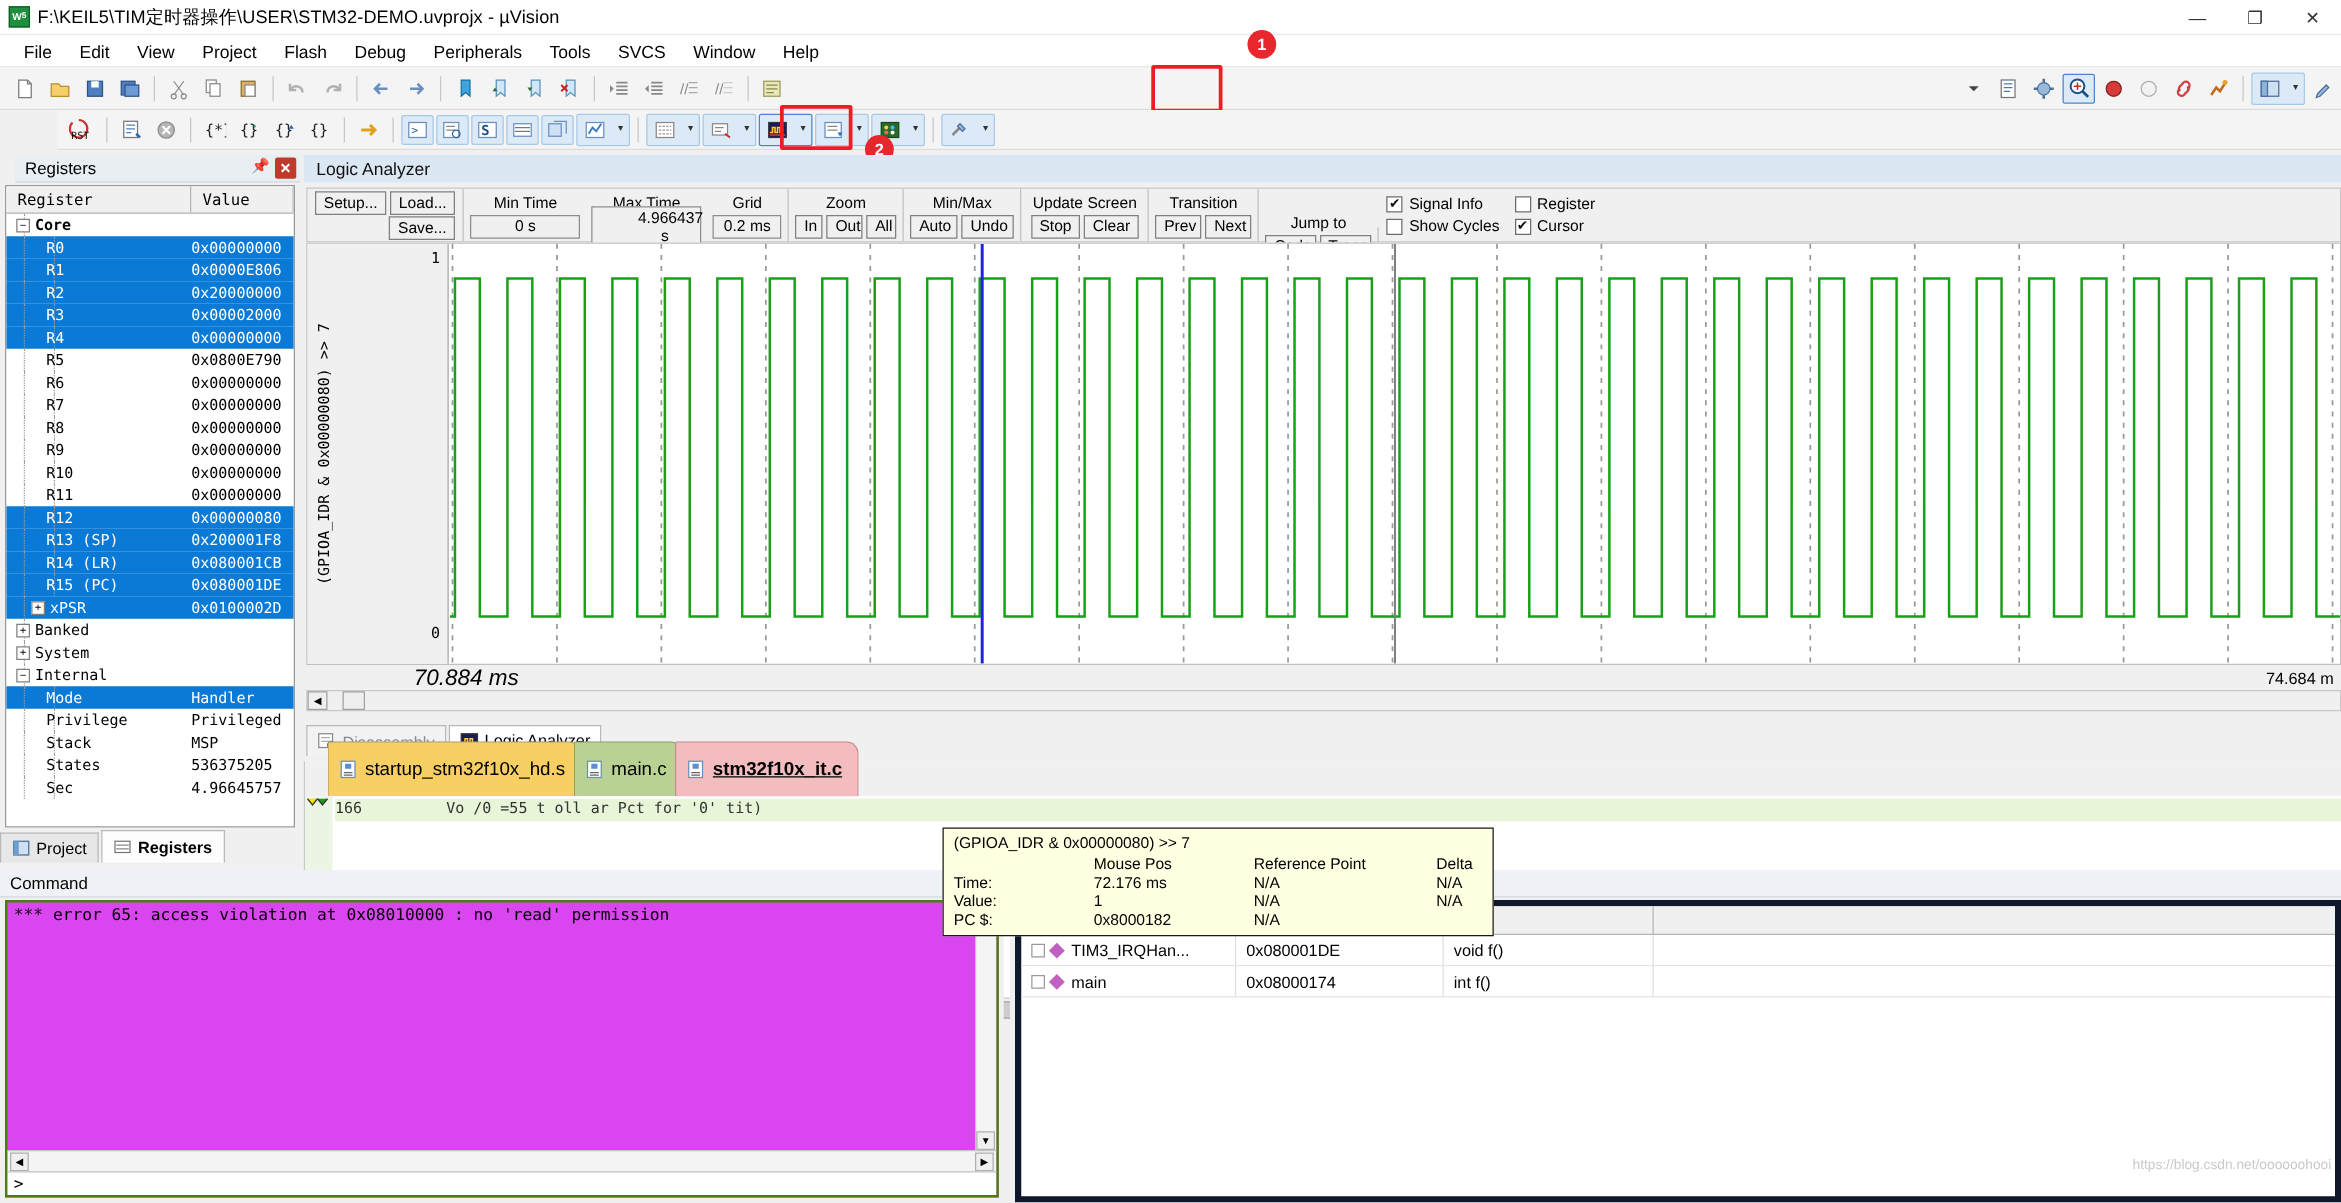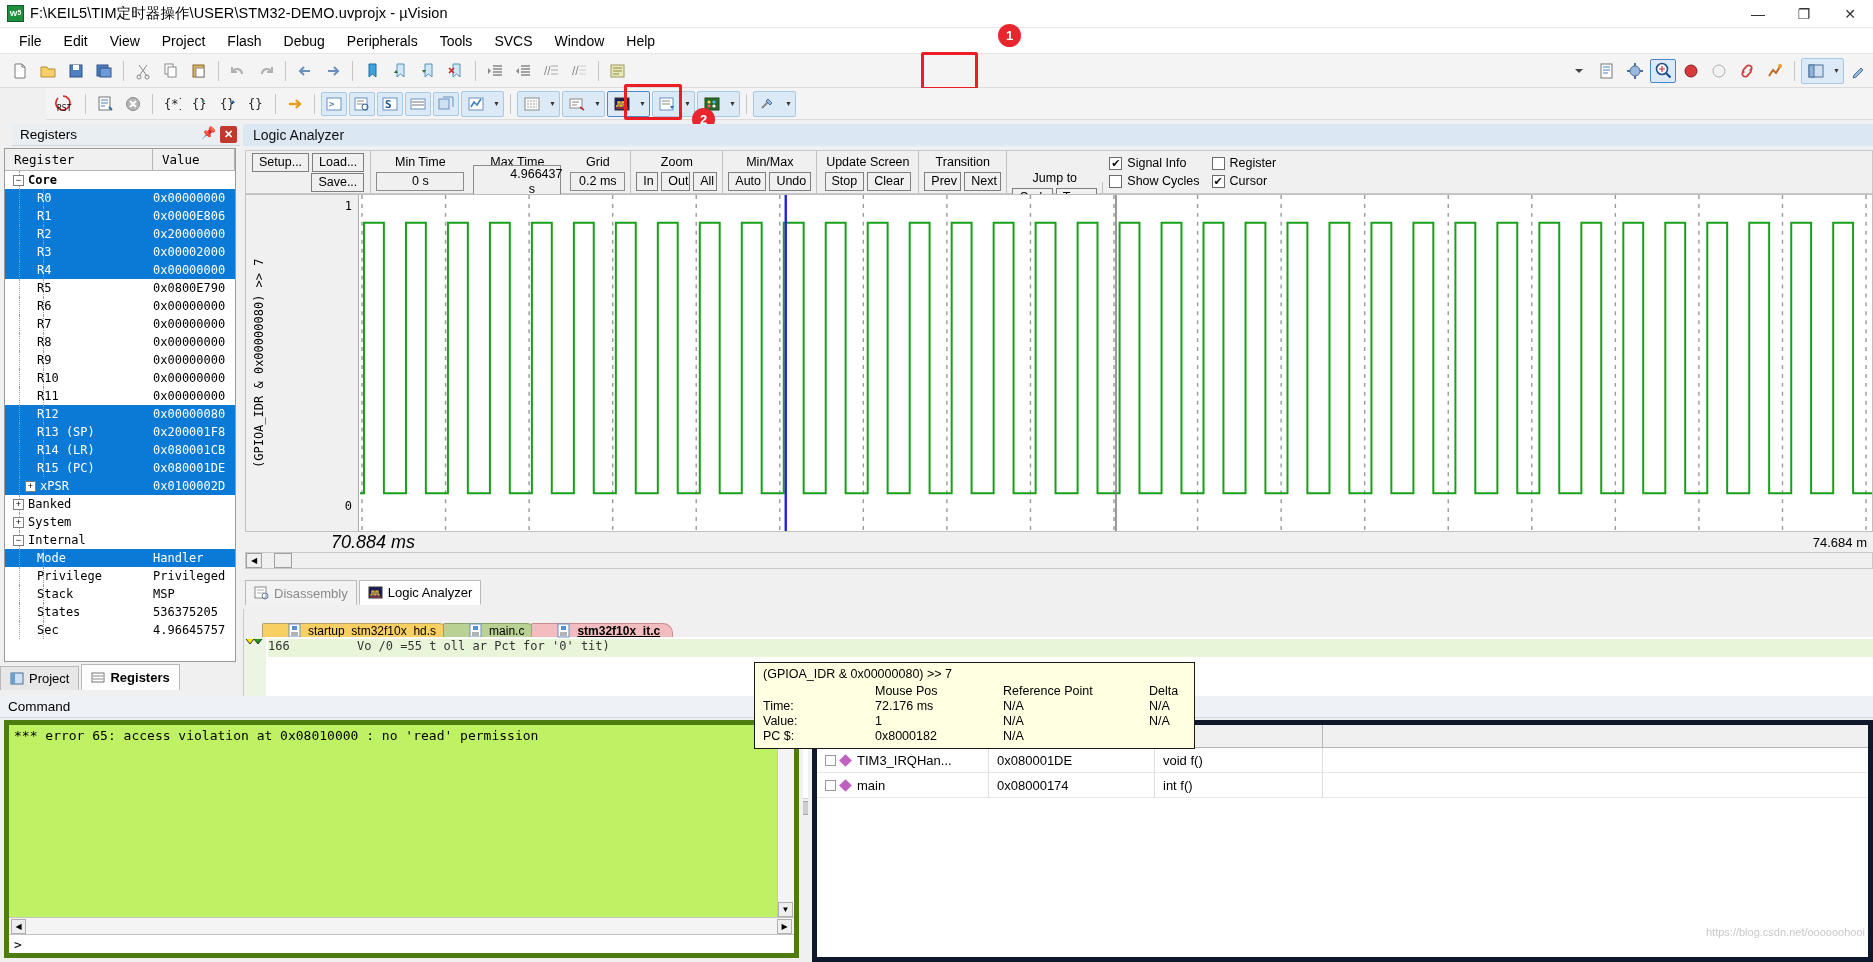--- a/index.html
+++ b/index.html
@@ -160,42 +160,42 @@
   .vtab { height:25px; display:flex; align-items:center; padding:0 8px;
           border:1px solid #b9b9b9; background:#f2f2f2; font-size:13px;
           margin-right:2px; border-bottom:none; color:#8a8a8a; }
   .vtab.active { background:#fff; color:#000; border-bottom:1px solid #fff; }
   .vtab-ico { width:15px; height:14px; margin-right:5px; }
   
   #editor-area { position:absolute; left:243px; top:485px; right:0; height:207px;
                  background:#fff; border-left:1px solid #c8c8c8; }
   #doc-tabs { height:28px; display:flex; align-items:flex-end; padding-left:18px;
               background:#f0f0f0; }
-  .dtab { height:14px; display:flex; align-items:center; padding:0 12px 0 24px;
-          font-size:12px; position:relative; margin-right:-6px;
+  .dtab { height:44px; display:flex; align-items:center; padding:0 12px 0 8px;
+          font-size:15px; position:relative; margin-right:-6px;
           border:1px solid #b7a06a; border-bottom:none;
           border-radius:2px 10px 0 0; }
   .dtab-ico { width:15px; height:15px; margin-right:6px; }
   #editor-body { position:absolute; left:0; top:28px; right:0; bottom:0;
                  background:#fff; overflow:hidden; }
   #line-gutter { position:absolute; left:0; top:0; width:22px; bottom:0;
                  background:#ecf5e3; }
   #editor-line { position:absolute; left:24px; top:2px; right:0; height:18px;
                  background:#e8f5d8; font-family:"DejaVu Sans Mono", monospace;
                  font-size:12px; color:#333; }
   #editor-hscroll { position:absolute; left:0; bottom:0; right:0; height:18px;
                     background:#f0f0f0; border-top:1px solid #d0d0d0;
                     display:flex; align-items:center; }
   #eh-thumb { height:14px; background:#cdcdcd; border:1px solid #a8a8a8;
               margin-left:20px; width:632px; }
   
   #cmd-panel { position:absolute; left:0; top:572px; width:803px; bottom:0;
                background:#f0f0f0; }
   #cmd-body { position:absolute; left:4px; top:24px; right:4px; bottom:4px;
-              background:#bef264; border:5px solid #4d7c0f; }
+              background:#d946ef; border:2px solid #4d7c0f; }
   #cmd-text { position:absolute; left:5px; top:3px; right:20px;
               font-family:"DejaVu Sans Mono", monospace; font-size:13px;
               color:#000; white-space:pre; }
   #cmd-vscroll { position:absolute; right:0; top:0; width:17px; bottom:36px;
                  background:#f4f4f4; border-left:1px solid #c4c4c4; }
   #cmd-hscroll { position:absolute; left:0; right:0; bottom:19px; height:17px;
                  background:#f4f4f4; border-top:1px solid #c4c4c4;
                  display:flex; align-items:center; justify-content:space-between;
                  padding:0 2px; }
   #cmd-input { position:absolute; left:0; right:0; bottom:0; height:19px;

